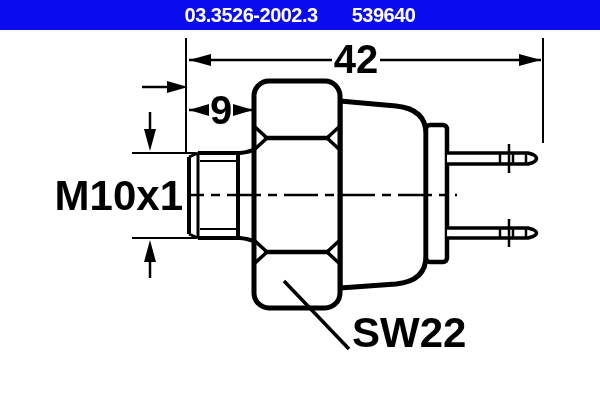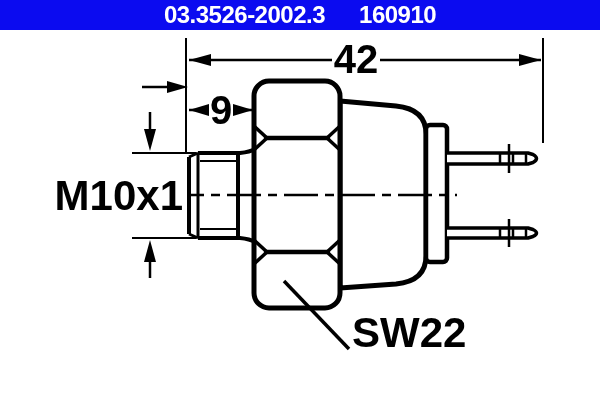--- a/index.html
+++ b/index.html
@@ -5,36 +5,36 @@
   html,body{margin:0;padding:0;}
   body{
     width:600px;height:400px;position:relative;overflow:hidden;
     background:#ffffff;
     font-family:"Liberation Sans","DejaVu Sans",sans-serif;
   }
   .title-bar{
     position:absolute;top:0;left:0;width:600px;height:30px;
     background:#0b0bf0;color:#ffffff;
     display:flex;align-items:flex-start;justify-content:center;gap:34px;
-    font-weight:bold;font-size:24px;line-height:30px;
+    font-weight:bold;font-size:20px;line-height:30px;
     letter-spacing:-0.5px;
     z-index:2;
   }
   .drawing{position:absolute;top:0;left:0;z-index:1;}
   .dim-text{
     font-family:"Liberation Sans","DejaVu Sans",sans-serif;
     font-weight:bold;fill:#000000;
   }
 </style>
 </head>
 <body>
 
 <div class="title-bar">
   <span>03.3526-2002.3</span>
-  <span>160910</span>
+  <span>539640</span>
 </div>
 
 <svg class="drawing" width="600" height="400" viewBox="0 0 600 400">
 
   <path d="M340,101 L396,106 Q426,109 426,134 L426,256 Q426,281 396,284 L340,288 Z" fill="#ffffff" stroke="#000000" stroke-width="5" stroke-linejoin="round"></path>
 
   <rect x="426" y="125" width="21" height="137" rx="4" fill="#ffffff" stroke="#000000" stroke-width="4.5"></rect>
 
   <g>
     <path d="M447,153 L528,153 L533,154.5 Q540,158.5 533,162.5 L528,164 L447,164" fill="#ffffff" stroke="#000000" stroke-width="3.5" stroke-linejoin="round"></path>

